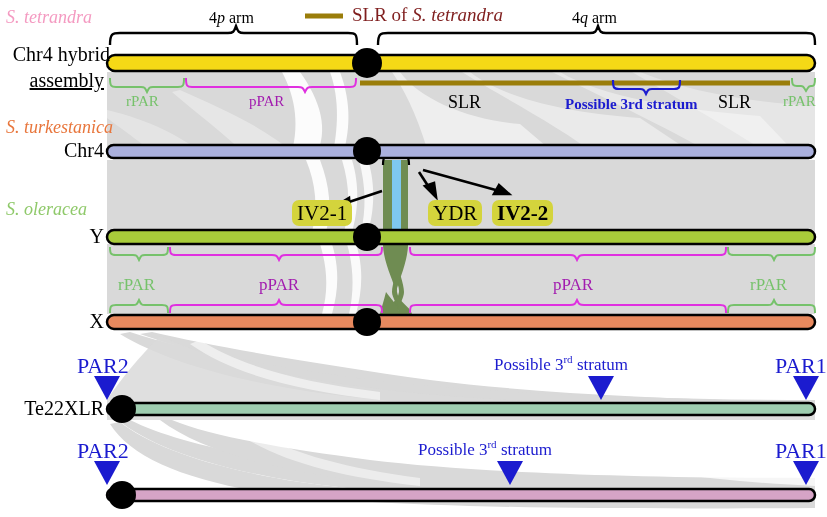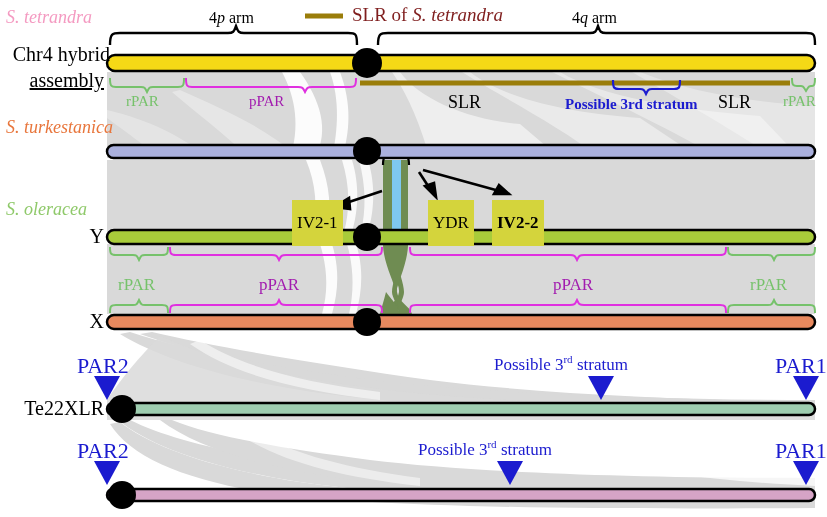--- a/index.html
+++ b/index.html
@@ -9,22 +9,22 @@
   .lbl{position:absolute;white-space:nowrap;line-height:1;}
   .sp{font-style:italic;font-size:18px;}
   .rowname{font-size:20px;color:#000;text-align:right;}
   .small-gn{font-size:15px;color:#76c26b;}
   .small-mg{font-size:15px;color:#a21caf;}
   .arm{font-size:16px;color:#000;}
   .slr{font-size:18px;color:#000;}
   .ps3{font-size:15px;font-weight:bold;color:#1b1bcf;}
   .ps3b{font-size:17px;color:#1b1bcf;}
   .par{font-size:22px;color:#1b1bcf;font-weight:normal;}
-  .badge{position:absolute;background:#d4d43c;border-radius:0;
-         padding:13px 5px;font-size:17px;color:#000;line-height:1.15;}
+  .badge{position:absolute;background:#d4d43c;border-radius:7px;
+         padding:1px 5px;font-size:21px;color:#000;line-height:1.15;}
   .legtxt{font-size:19px;color:#7f1d1d;}
   sup{font-size:0.65em;vertical-align:super;}
 </style>
 </head>
 <body>
 
 <div id="fig">
 
 <svg width="827" height="517">
   <defs>
@@ -199,20 +199,21 @@
 <div class="lbl legtxt" style="left:352px;top:5px;">
   SLR of <i>S. tetrandra</i>
 </div>
 
 <div class="lbl sp" style="left:6px;top:8px;color:#f49ac1;">S. tetrandra</div>
 <div class="lbl sp" style="left:6px;top:118px;color:#e8763c;">S. turkestanica</div>
 <div class="lbl sp" style="left:6px;top:200px;color:#8fc96a;">S. oleracea</div>
 
 <div class="lbl rowname" style="left:6px;top:44px;width:104px;">Chr4 hybrid</div>
 <div class="lbl rowname" style="left:0px;top:70px;width:104px;text-decoration:underline;">assembly</div>
+<div class="lbl rowname" style="left:0px;top:140px;width:104px;">Chr4</div>
 <div class="lbl rowname" style="left:0px;top:226px;width:104px;">Y</div>
 <div class="lbl rowname" style="left:0px;top:311px;width:104px;">X</div>
 <div class="lbl rowname" style="left:0px;top:398px;width:104px;">Te22XLR</div>
 
 <div class="lbl arm" style="left:209px;top:10px;">
   4<i>p</i> arm
 </div>
 <div class="lbl arm" style="left:572px;top:10px;">
   4<i>q</i> arm
 </div>

